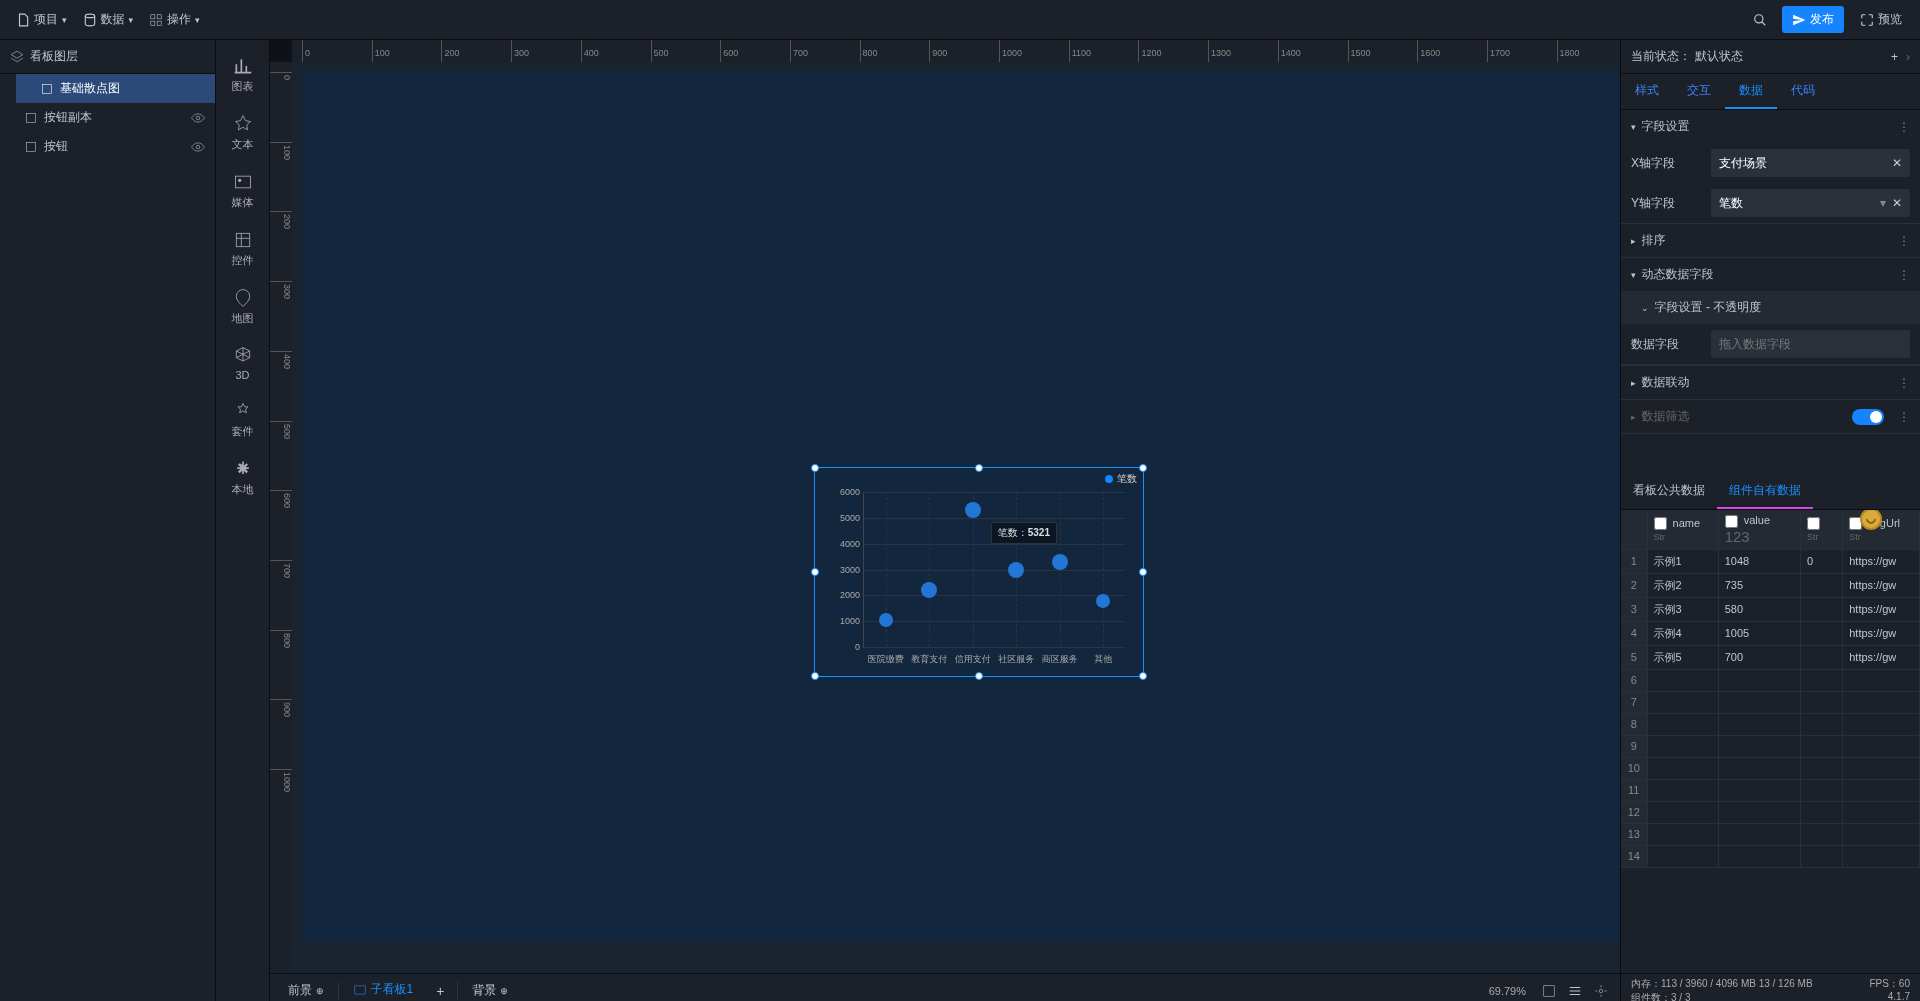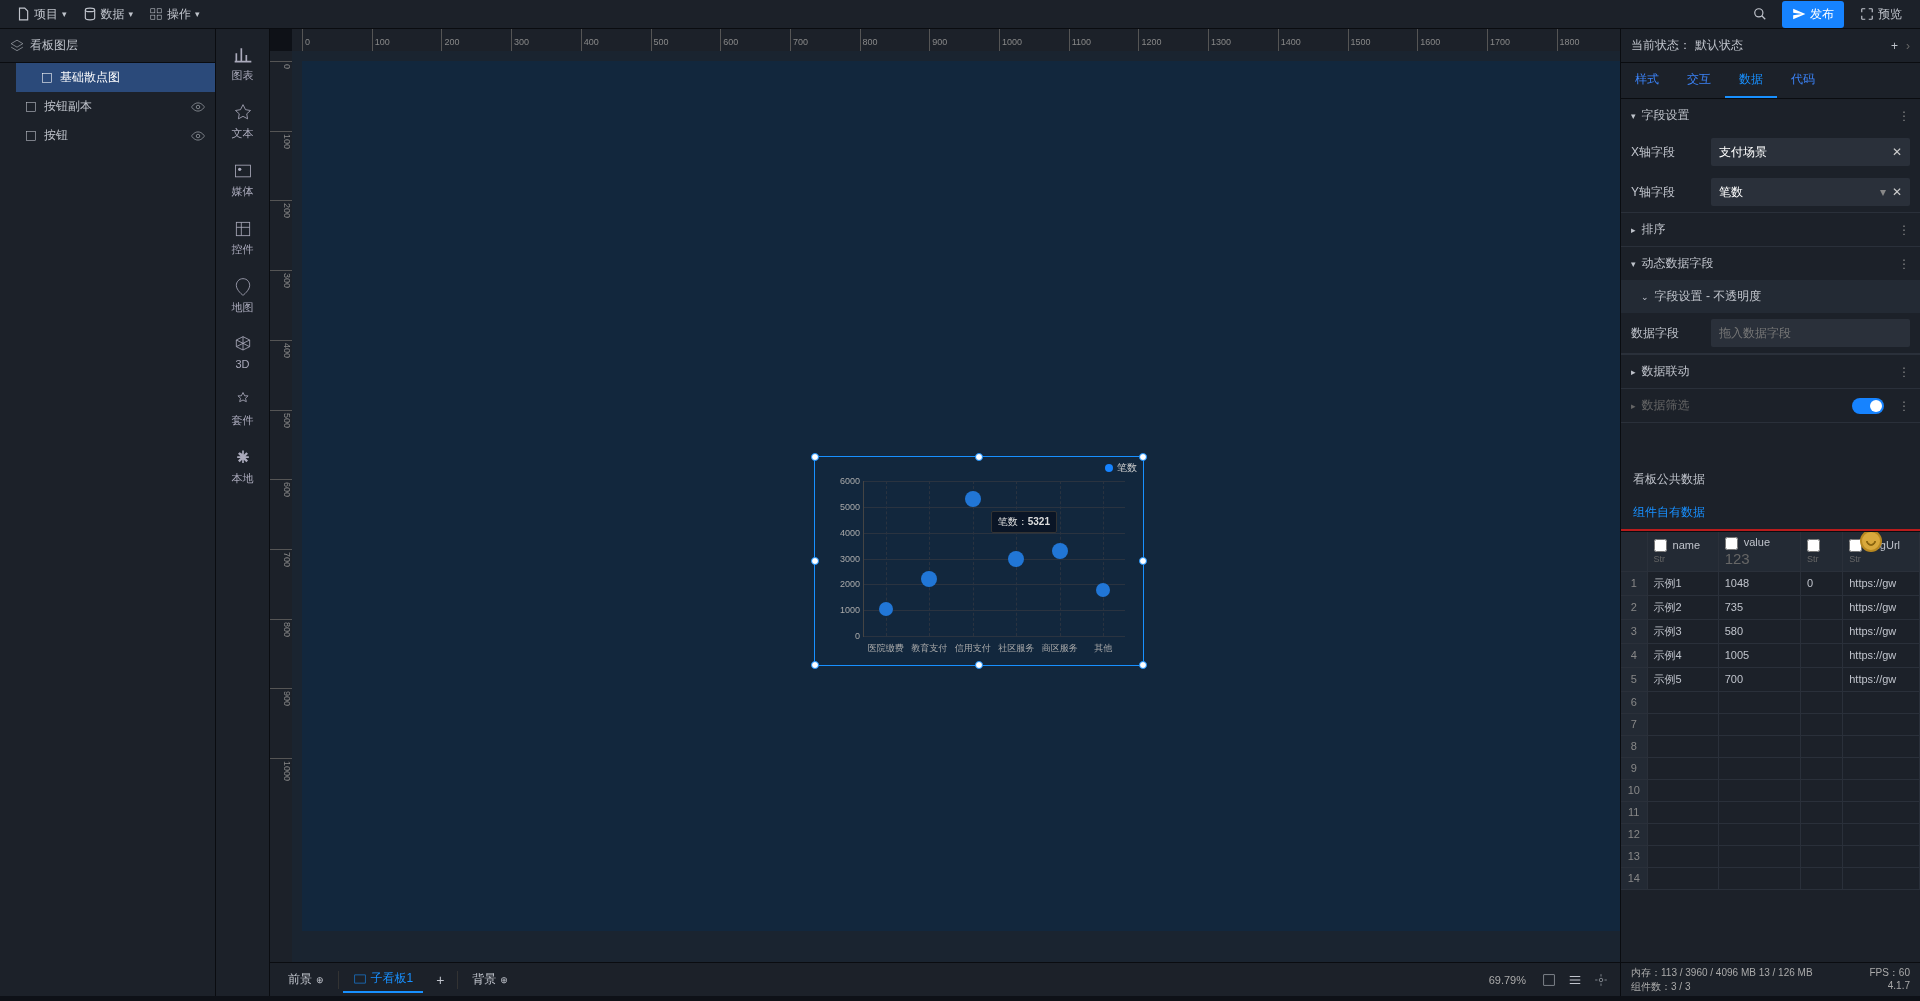--- a/index.html
+++ b/index.html
@@ -1,17 +1,17 @@
 <!DOCTYPE html>
 <html><head>
 <meta charset="utf-8">
 <style>
 * { box-sizing: border-box; margin: 0; padding: 0; font-family: "Microsoft YaHei", sans-serif; }
 body { background: #0e1117; color: #c0c4cc; font-size: 12px; overflow: hidden; width: 1920px; height: 1001px; }
-.top-bar { height: 29px; background: #1c2129; display: flex; align-items: center; padding: 0 8px; border-bottom: 1px solid #0a0c10; }
+.top-bar { height: 40px; background: #1c2129; display: flex; align-items: center; padding: 0 8px; border-bottom: 1px solid #0a0c10; }
 .top-bar .menu-item { display: flex; align-items: center; gap: 4px; padding: 4px 8px; color: #c0c4cc; cursor: pointer; }
 .top-bar .spacer { flex: 1; }
 .top-bar .search-btn { width: 28px; height: 28px; display: flex; align-items: center; justify-content: center; cursor: pointer; }
 .top-bar .publish-btn { background: #1683ff; color: #fff; border-radius: 3px; padding: 5px 10px; display: flex; align-items: center; gap: 4px; cursor: pointer; margin-left: 8px; }
 .top-bar .preview-btn { padding: 5px 10px; display: flex; align-items: center; gap: 4px; cursor: pointer; margin-left: 6px; }
 .main { display: flex; height: calc(100% - 34px); }
 .left-layers { width: 216px; background: #1c2129; display: flex; flex-direction: column; border-right: 1px solid #0a0c10; }
 .left-layers .hdr { height: 34px; display: flex; align-items: center; padding: 0 10px; gap: 6px; color: #c0c4cc; border-bottom: 1px solid #0a0c10; }
 .layer-list { flex: 1; }
 .layer-item { display: flex; align-items: center; padding: 6px 10px 6px 24px; gap: 6px; color: #c0c4cc; cursor: pointer; position: relative; }
@@ -62,23 +62,23 @@
 .sect-hdr .more { margin-left: auto; color: #888; }
 .field-row { display: flex; align-items: center; padding: 6px 10px; gap: 10px; }
 .field-row .flabel { width: 70px; color: #c0c4cc; font-size: 12px; }
 .field-row .fcontrol { flex: 1; background: #2a303a; border-radius: 2px; height: 28px; display: flex; align-items: center; padding: 0 8px; color: #fff; }
 .field-row .fcontrol .x { margin-left: auto; cursor: pointer; color: #ccc; }
 .sect.sub .sect-hdr { padding-left: 20px; background: #232a34; }
 .toggle { width: 32px; height: 16px; background: #555; border-radius: 8px; position: relative; cursor: pointer; }
 .toggle.on { background: #1683ff; }
 .toggle .knob { width: 12px; height: 12px; background: #fff; border-radius: 50%; position: absolute; top: 2px; left: 2px; }
 .toggle.on .knob { left: 18px; }
-.data-tabs { display: flex; border-bottom: 1px solid #0a0c10; margin-top: 40px; flex-direction: column; }
+.data-tabs { display: flex; border-bottom: 1px solid #0a0c10; margin-top: 40px; }
 .data-tabs .dtab { padding: 8px 12px; cursor: pointer; }
-.data-tabs .dtab.active { color: #1890ff; border-bottom: 2px solid #b91c1c; }
+.data-tabs .dtab.active { color: #1890ff; border-bottom: 2px solid #d946ef; }
 .data-table { flex: 1; overflow: auto; font-size: 11px; }
 .data-table table { width: 100%; border-collapse: collapse; }
 .data-table th, .data-table td { border-bottom: 1px solid #2a303a; border-right: 1px solid #2a303a; padding: 4px 6px; text-align: left; color: #c0c4cc; height: 22px; }
 .data-table th { background: #232a34; font-weight: normal; position: relative; }
 .data-table td.rownum { text-align: center; color: #888; width: 26px; background: #232a34; }
 .cursor-badge { position: absolute; width: 22px; height: 22px; border-radius: 50%; background: #d9a93c; border: 2px solid #b88820; z-index: 10; }
 .cursor-badge::after { content: ""; position: absolute; inset: 4px; border: 2px solid #8a6510; border-radius: 50%; transform: rotate(45deg); border-top-color: transparent; border-left-color: transparent; }
 .status-bar { height: 34px; background: #1c2129; border-top: 1px solid #0a0c10; display: flex; flex-direction: column; justify-content: center; padding: 0 10px; font-size: 10px; color: #aaa; }
 .status-bar .row { display: flex; justify-content: space-between; }
 svg.icon { width: 14px; height: 14px; fill: currentColor; }

